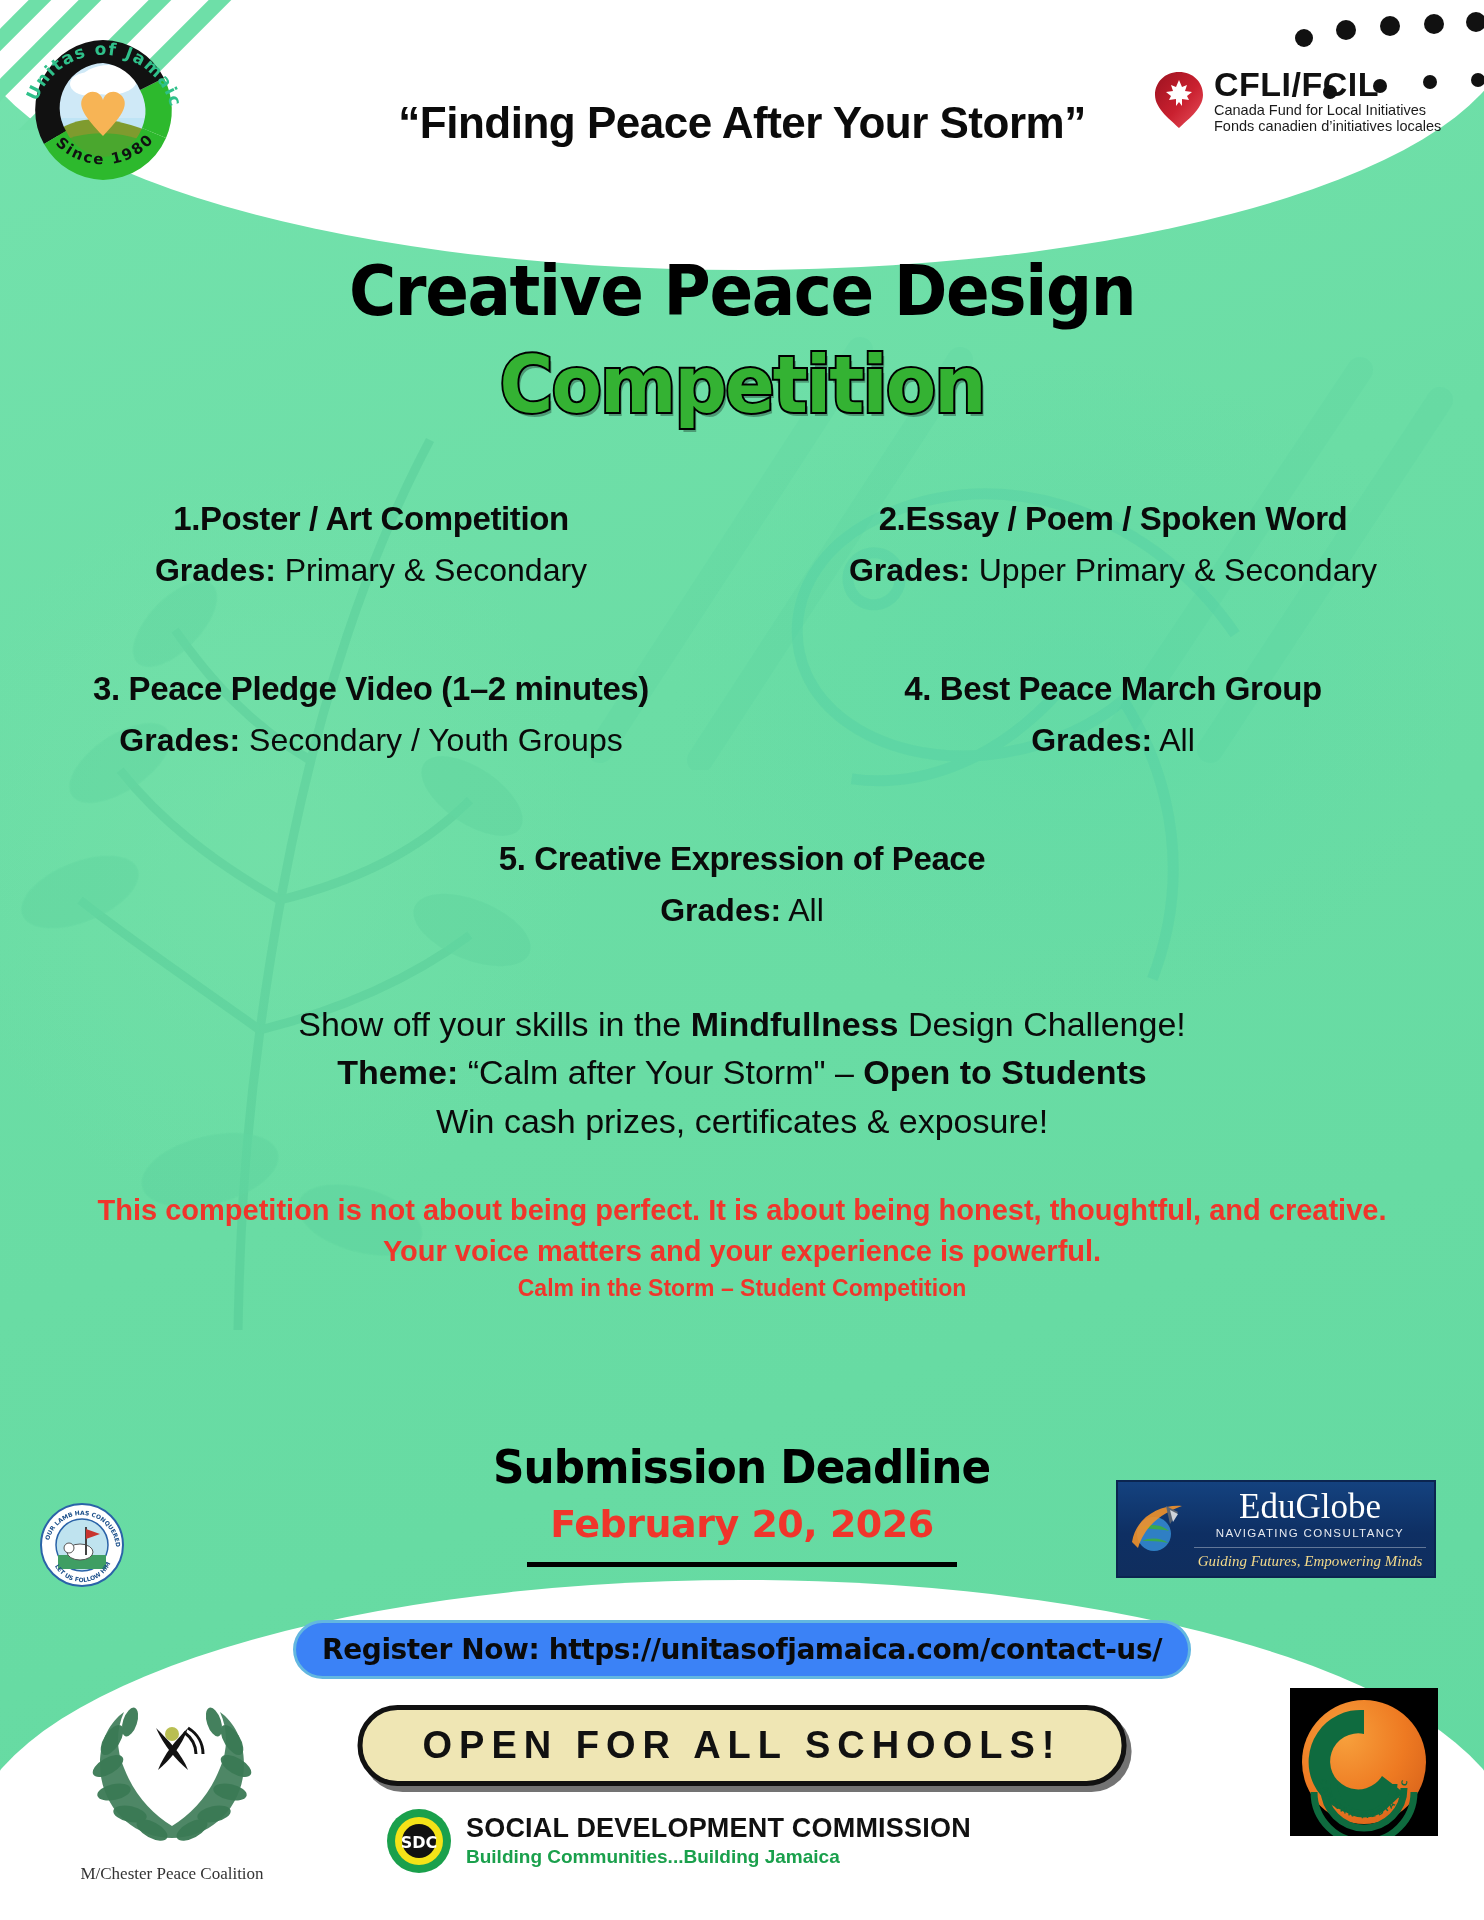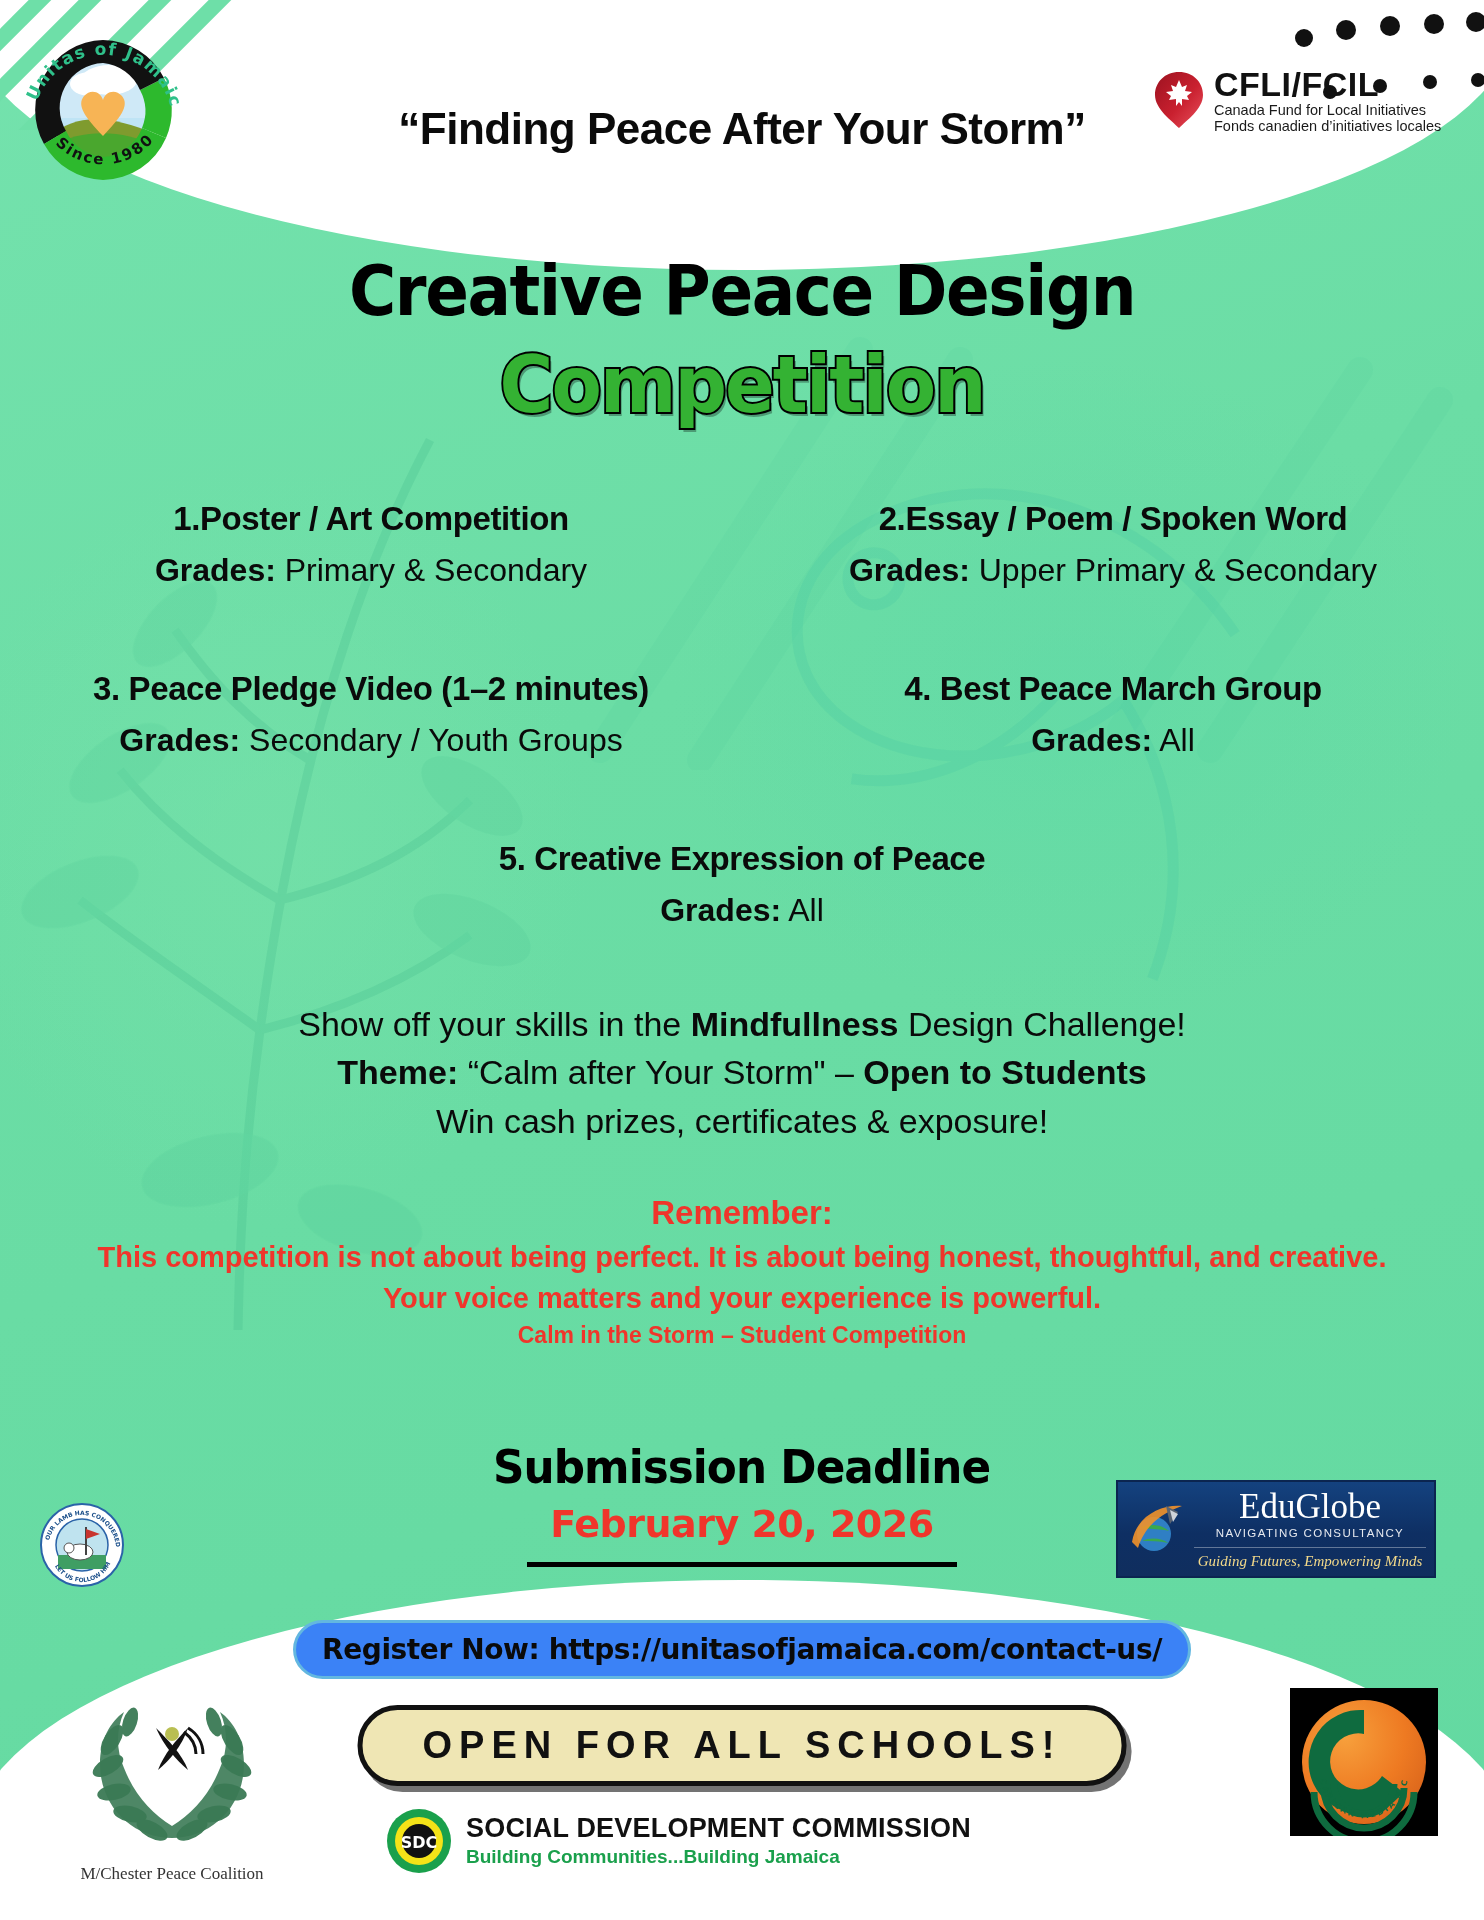--- a/index.html
+++ b/index.html
@@ -70,21 +70,21 @@
   }
 
   
   .header{
     position:absolute; left:0; top:0; width:100%; height:250px; z-index:8;
   }
   .uoj-logo{
     position:absolute; left:14px; top:18px; width:178px; height:178px;
   }
   .headline{
-    position:absolute; left:0; top:104px; width:100%;
+    position:absolute; left:0; top:98px; width:100%;
     text-align:center;
     font-family:"Liberation Sans", sans-serif;
     font-weight:bold; font-size:44px; color:#0b0b0b;
     letter-spacing:-.5px;
   }
   .cfli-logo{
     position:absolute; right:60px; top:58px; width:270px; height:84px;
     display:flex; align-items:center; gap:10px;
   }
   .cfli-pin{ width:50px; height:58px; flex:0 0 50px; }
@@ -430,21 +430,20 @@
     <div>
       <span>Show off your skills in the </span><b>Mindfullness</b><span> Design Challenge!</span>
     </div>
     <div>
       <b>Theme:</b><span> “Calm after Your Storm" – </span><b>Open to Students</b>
     </div>
     <div>Win cash prizes, certificates &amp; exposure!</div>
   </div>
 
   <div class="remember">
-    <div class="rem-head">Remember:</div>
     <div class="rem-body">This competition is not about being perfect. It is about being honest, thoughtful, and creative.</div>
     <div class="rem-line">Your voice matters and your experience is powerful.</div>
     <div class="rem-title">Calm in the Storm – Student Competition</div>
   </div>
 
   <div class="deadline-wrap">
     <div class="deadline-label">Submission Deadline</div>
     <div class="deadline-date">February 20, 2026</div>
     <div class="deadline-rule"></div>
   </div>

